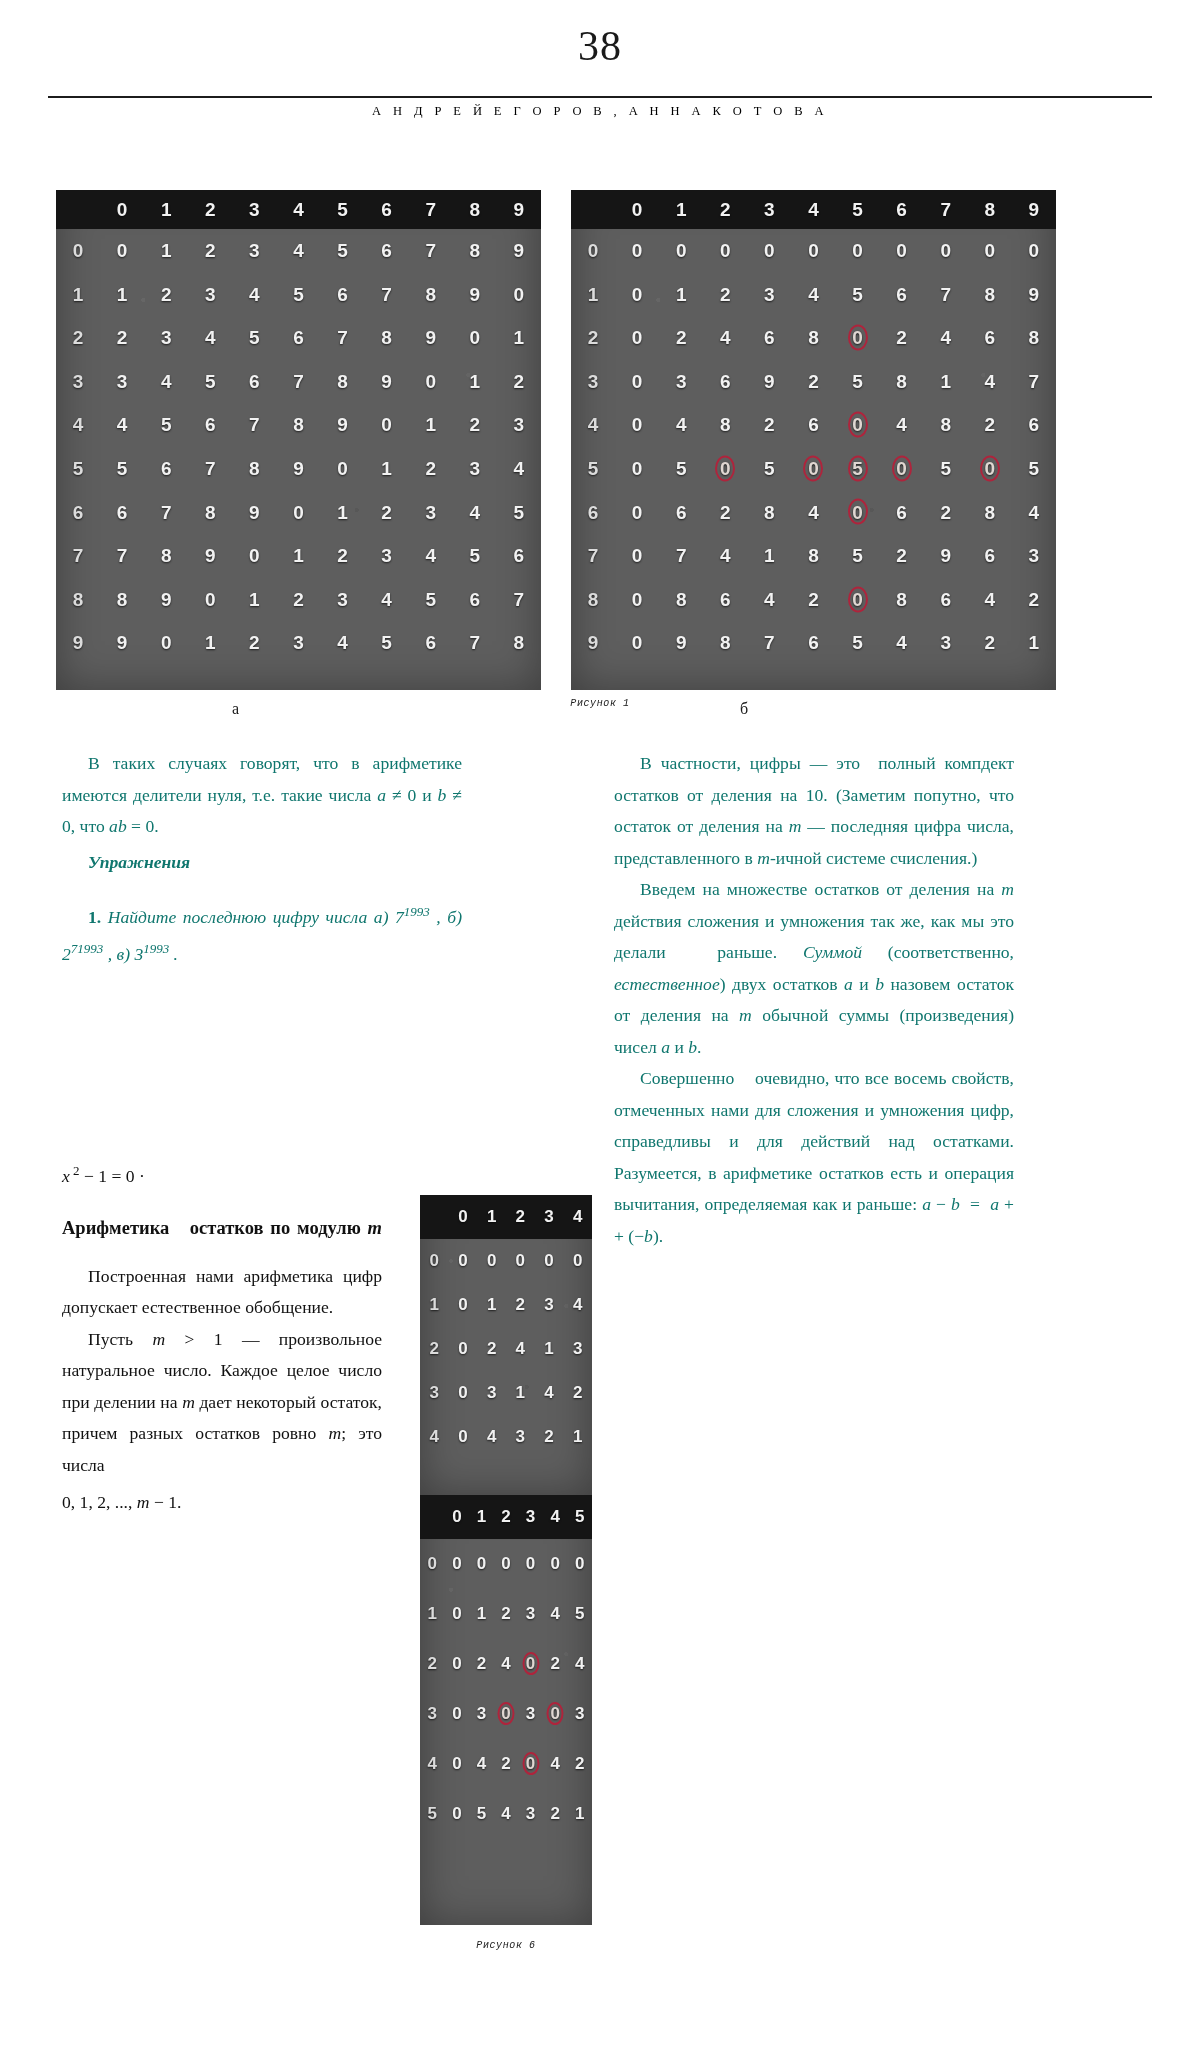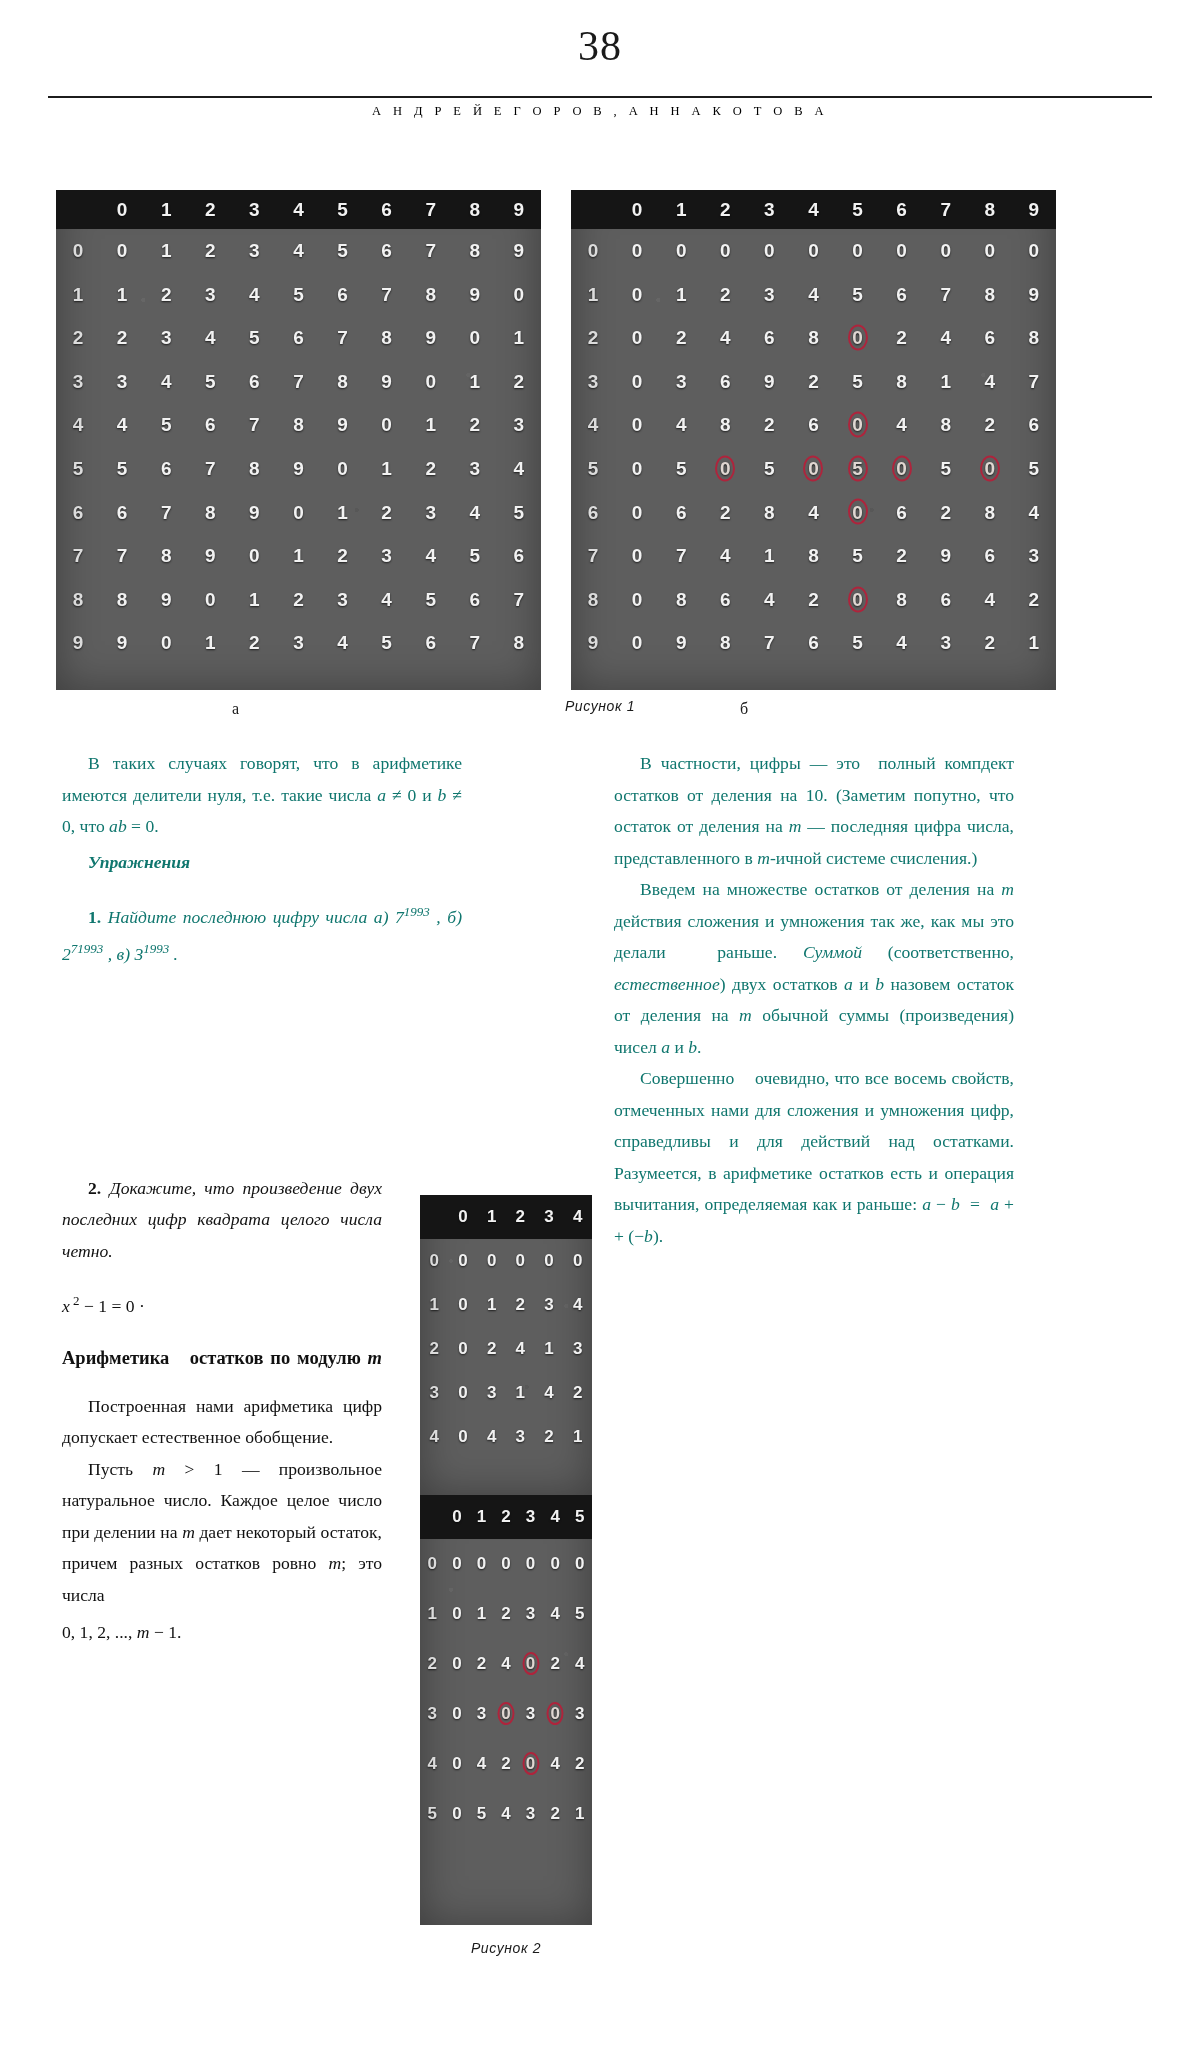--- a/index.html
+++ b/index.html
@@ -117,22 +117,22 @@
   #fig1a .cell, #fig1b .cell {
     width: 44.09px;
     height: 43.6px;
     line-height: 43.6px;
     font-size: 19px;
   }
   #fig1a .hdr .cell, #fig1b .hdr .cell { height: 39px; line-height: 39px; }
 
   .fig-caption {
     position: absolute;
-    font-family: Liberation Sans, sans-serif;
-    font-size: 14px;
+    font-family: Liberation Mono, monospace;
+    font-size: 10px;
     font-style: italic;
     color: #1a1a1a;
     letter-spacing: 0.6px;
   }
   #cap-a { left: 232px; top: 700px; font-style: normal; font-family: "Liberation Serif", serif; font-size: 16px;}
   #cap-b { left: 740px; top: 700px; font-style: normal; font-family: "Liberation Serif", serif; font-size: 16px;}
   #cap-fig1 { left: 0; top: 698px; width: 1200px; text-align: center; }
 
   
   .col {
@@ -516,23 +516,20 @@
       числа <span class="math-i">a</span> ≠ 0 и <span class="math-i">b</span> ≠ 0, что <span class="math-i">ab</span> = 0.
     </p>
     <p class="h-ex">Упражнения</p>
     <p class="ex-item">
       <b>1.</b> Найдите последнюю цифру числа
       а) 7<sup>1993</sup> , б) 2<sup>7</sup><sup>1993</sup> , в) 3<sup>1993</sup> .
     </p>
   </div>
 
   <div id="col-left-narrow">
-    <p class="ex-item">
-      <b>2.</b> Докажите, что произведение двух последних цифр квадрата целого числа четно.
-    </p>
     <p class="p noind">
       <span class="math-i">x</span><sup>&nbsp;2</sup> − 1 = 0 ·
     </p>
     <p class="sec-head">
       Арифметика&nbsp;&nbsp;&nbsp;остатков по модулю <span class="math-i">m</span>
     </p>
     <p class="p">
       Построенная нами арифметика цифр допускает естественное обобщение.
     </p>
     <p class="p">
@@ -654,21 +651,21 @@
           <div class="cell rowhdr">5</div>
           <div class="cell">0</div>
           <div class="cell">5</div>
           <div class="cell">4</div>
           <div class="cell">3</div>
           <div class="cell">2</div>
           <div class="cell">1</div>
         </div>
       </div>
   </div>
-  <div class="fig-caption" id="cap-fig2">Рисунок 2</div>
+  <div class="fig-caption" id="cap-fig2">Рисунок 6</div>
 
   <div class="col" id="col-right">
     <p class="p">
       В частности, цифры — это&nbsp; полный компдект остатков от деления на 10. (Заметим попутно, что остаток от деления на <span class="math-i">m</span>
       — последняя цифра числа, представленного в <span class="math-i">m</span>-ичной системе счисления.)
     </p>
     <p class="p">
       Введем на множестве остатков от деления на <span class="math-i">m</span>
       действия сложения и умножения так же, как мы это делали&nbsp; раньше. <i>Суммой</i>
       (соответственно, <i>естественное</i>) двух остатков <span class="math-i">a</span> и

